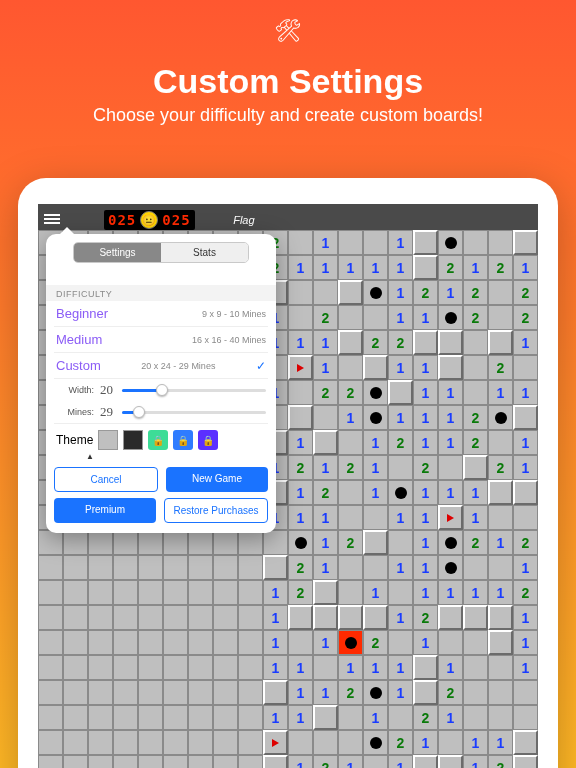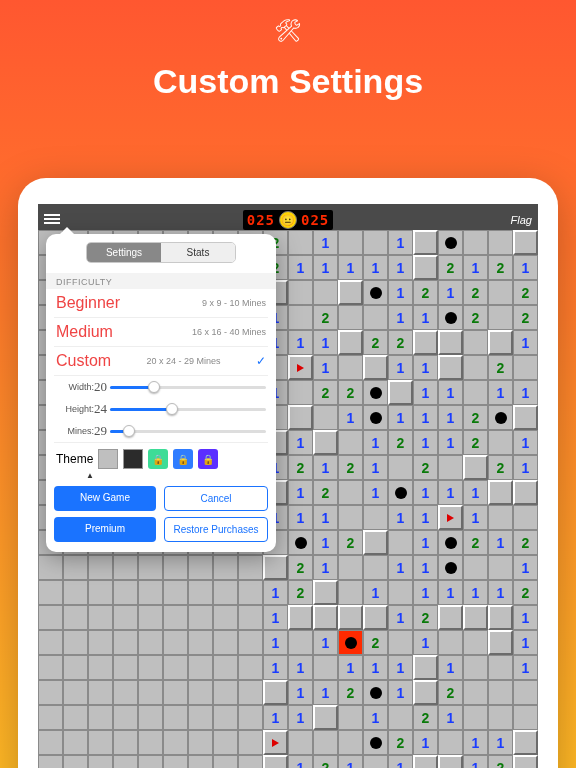--- a/index.html
+++ b/index.html
@@ -23,21 +23,21 @@
   padding: 26px 20px 0;
 }
 .screen {
   width: 100%; height: 100%;
   background: #bfbfbf;
   position: relative;
   overflow: hidden;
 }
 .topbar {
   height: 26px; background: #4a4a4a;
-  display: flex; align-items: center; justify-content: space-between;
+  display: flex; align-items: center; justify-content: flex-start;
   padding: 16px 6px; color: #fff; font-size: 11px;
 }
 .topbar .left, .topbar .right { width: 60px; font-style: italic; }
 .topbar .right { text-align: right; }
 .ham { width: 16px; display: inline-block; }
 .ham span { display:block; height:2px; background:#fff; margin:2px 0; }
 .lcd {
   display: inline-flex; gap: 4px; align-items: center;
   background:#000; padding: 1px 4px; border-radius: 2px;
 }
@@ -72,29 +72,29 @@
   background: #fff; border-radius: 10px;
   box-shadow: 0 6px 24px rgba(0,0,0,.35);
   padding: 8px 8px 10px;
   font-size: 11px;
 }
 .popover::before{
   content:""; position:absolute; top:-7px; left:14px;
   border-left:7px solid transparent; border-right:7px solid transparent;
   border-bottom:7px solid #fff;
 }
-.seg { display:flex; border:1px solid #c9c9c9; border-radius:5px; overflow:hidden; margin:0 auto 10px; width: 150px;}
+.seg { display:flex; border:1px solid #c9c9c9; border-radius:5px; overflow:hidden; margin:0 auto 22px; width: 176px;}
 .seg div{ flex:1; text-align:center; padding:4px 0; font-size:10px; color:#333; background:#efefef;}
 .seg div.active{ background:#888; color:#fff;}
 .sect { color:#8a8a8a; font-size:9px; letter-spacing:.5px; padding:4px 2px 2px; background:#f3f3f3; margin:0 -8px; padding-left:10px;}
 .row { display:flex; align-items:center; justify-content:space-between; padding:5px 2px; border-bottom:1px solid #eee;}
-.row .label{ font-size:16px; color:#ef4444;}
+.row .label{ font-size:13px; color:#8b5cf6;}
 .row .desc{ font-size:9px; color:#8a8a8a;}
 .row .check{ color:#1a73ff; font-size:12px;}
-.sld { display:flex; align-items:center; padding:3px 2px;}
+.sld { display:flex; align-items:center; gap:6px; padding:3px 2px;}
 .sld .lbl{ width:38px; text-align:right; font-size:9px; color:#555;}
 .sld .val{ width:16px; font-size:13px; color:#555;font-family:Liberation Serif, serif;}
 .sld .track{ flex:1; height:3px; background:#ddd; border-radius:2px; position:relative;}
 .sld .track .fill{position:absolute;left:0;top:0;bottom:0;background:#1a73ff;border-radius:2px;}
 .sld .track .knob{position:absolute;top:50%;width:12px;height:12px;background:#fff;border:1px solid #bbb;border-radius:50%;transform:translate(-50%,-50%);box-shadow:0 1px 2px rgba(0,0,0,.3);}
 .theme { display:flex; align-items:center; gap:5px; padding:6px 2px 4px; border-top:1px solid #eee; }
 .theme .tlabel{font-size:12px;}
 .theme .sw{ width:20px; height:20px; border:1px solid #999;}
 .theme .lock{ width:20px; height:20px; border-radius:3px; display:flex; align-items:center; justify-content:center; color:#fff; font-size:10px;}
 .caret{ font-size:8px; color:#333; margin-left:32px; margin-top:-2px;}
@@ -102,20 +102,21 @@
 .btn{ flex:1; text-align:center; padding:6px 0; border-radius:4px; font-size:10px;}
 .btn.outline{ border:1px solid #1a73ff; color:#1a73ff; background:#fff;}
 .btn.solid{ background:#1a73ff; color:#fff;}
 </style>
 </head>
 <body>
 
 <div class="hero">
   <div class="tools">🛠</div>
   <h1>Custom Settings</h1>
+  <p>Choose your difficulty and create custom boards!</p>
 </div>
 
 <div class="tablet">
   <div class="screen">
 
     <div class="topbar">
       <div class="left">
         <span class="ham"><span></span><span></span><span></span></span>
       </div>
       <div class="lcd">
@@ -624,49 +625,41 @@
 
       <div class="sld">
         <span class="lbl">Width:</span>
         <span class="val">20</span>
         <div class="track">
             <div class="fill" style="width:28%"></div>
             <div class="knob" style="left:28%"></div>
           </div>
       </div>
       <div class="sld">
-        <span class="lbl">Height:</span>
-        <span class="val">24</span>
-        <div class="track">
-            <div class="fill" style="width:40%"></div>
-            <div class="knob" style="left:40%"></div>
-          </div>
-      </div>
-      <div class="sld">
         <span class="lbl">Mines:</span>
         <span class="val">29</span>
         <div class="track">
             <div class="fill" style="width:12%"></div>
             <div class="knob" style="left:12%"></div>
           </div>
       </div>
 
       <div class="theme">
         <span class="tlabel">Theme</span>
         <div class="sw" style="background:#bfbfbf"></div>
         <div class="sw" style="background:#2b2b2b"></div>
         <div class="lock" style="background:#3ddc97">🔒</div>
         <div class="lock" style="background:#2f7cff">🔒</div>
         <div class="lock" style="background:#5b2fff">🔒</div>
       </div>
       <div class="caret">▲</div>
 
       <div class="btnrow">
+        <div class="btn outline">Cancel</div>
         <div class="btn solid">New Game</div>
-        <div class="btn outline">Cancel</div>
       </div>
       <div class="btnrow">
         <div class="btn solid">Premium</div>
         <div class="btn outline">Restore Purchases</div>
       </div>
     </div>
 
   </div>
 </div>
 

